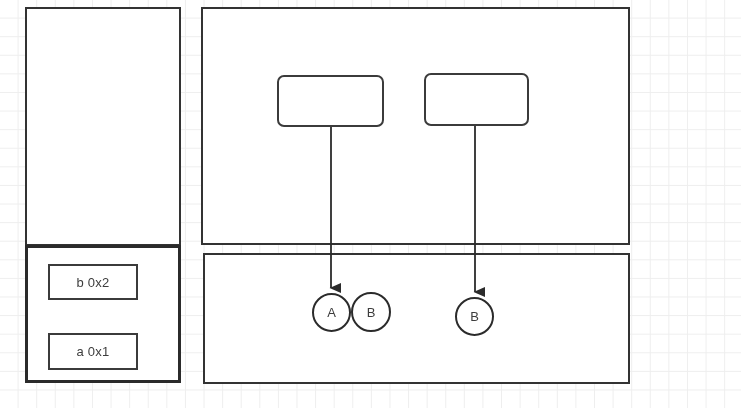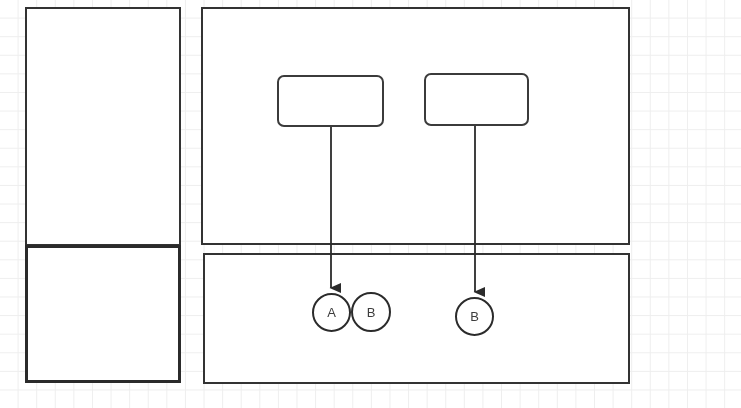--- a/index.html
+++ b/index.html
@@ -85,21 +85,27 @@
 <body>
 
 <div id="canvas">
 
   <div class="shape panel" style="left:25px; top:7px; width:156px; height:239px;">
     <span></span>
   </div>
 
   <div class="shape panel-thick" style="left:25px; top:245px; width:156px; height:138px;"></div>
 
+  <div class="shape value-box" style="left:48px; top:264px; width:90px; height:36px;">
+    <span>b 0x2</span>
+  </div>
 
+  <div class="shape value-box" style="left:48px; top:333px; width:90px; height:37px;">
+    <span>a 0x1</span>
+  </div>
 
   <div class="shape panel" style="left:201px; top:7px; width:429px; height:238px;"></div>
 
   <div class="shape rounded-box" style="left:277px; top:75px; width:107px; height:52px;">
     <span></span>
   </div>
 
   <div class="shape rounded-box" style="left:424px; top:73px; width:105px; height:53px;">
     <span></span>
   </div>

